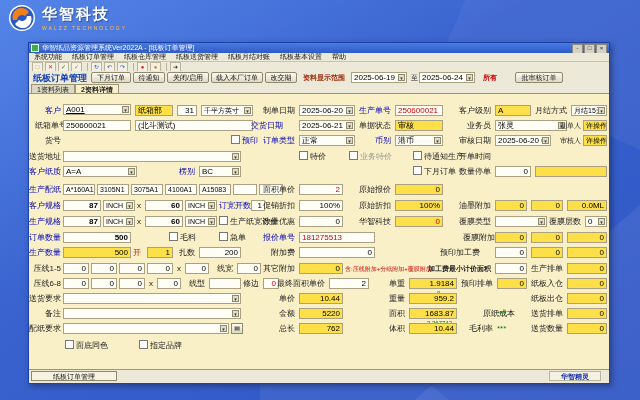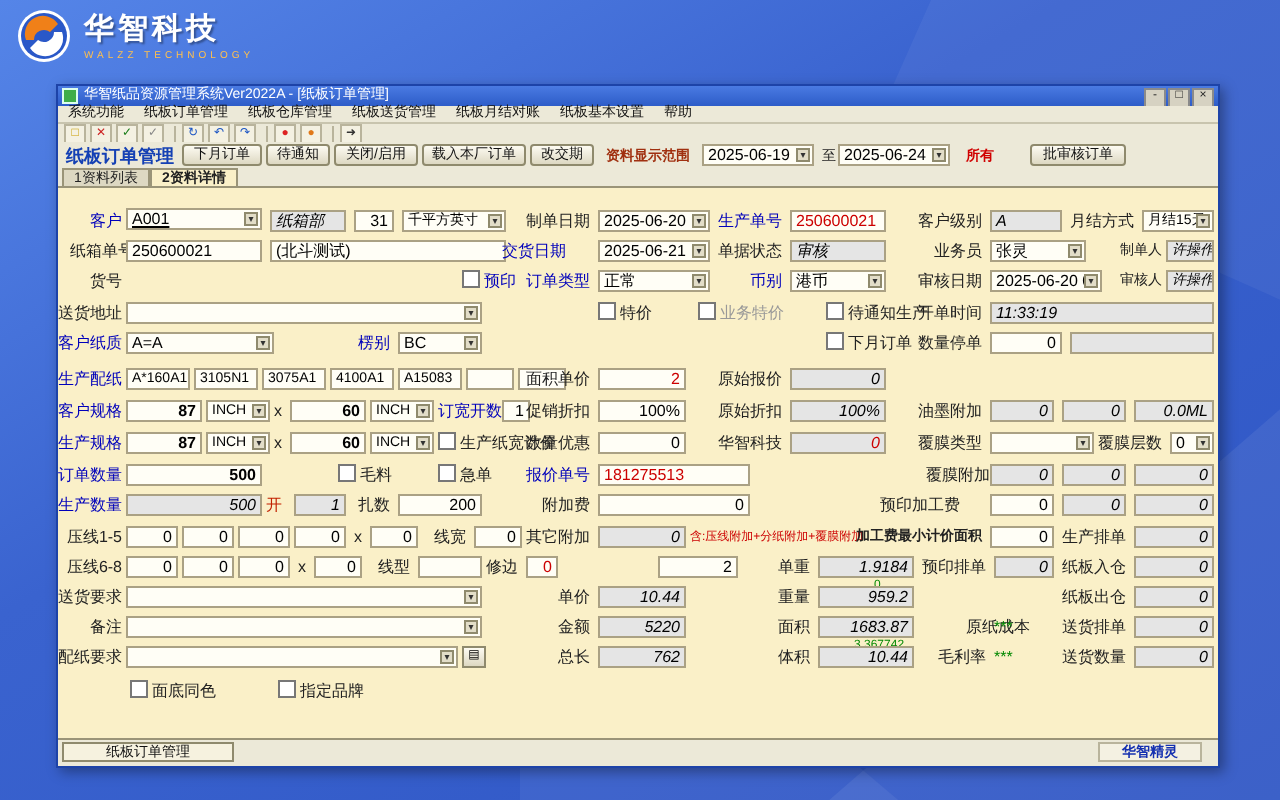--- a/index.html
+++ b/index.html
@@ -31,21 +31,21 @@
   .pagetitle{position:absolute;left:4px;top:1px;font-size:9px;font-weight:bold;color:#1440b4;}
   .hbtn{position:absolute;top:1px;height:11px;background:linear-gradient(180deg,#fdfbf2,#ddd8c2);border:1px solid #8f8a6d;border-radius:2px;font-size:7px;line-height:10px;text-align:center;color:#111;box-sizing:border-box;white-space:nowrap;}
   .hlbl{position:absolute;top:2px;font-size:7px;color:#a03010;font-weight:bold;white-space:nowrap;}
   .tabs{position:absolute;left:0;top:41px;right:0;height:9px;background:#ece9d8;}
   .tab{position:absolute;top:0;height:9px;font-size:7px;line-height:9px;text-align:center;border:1px solid #9a9478;border-bottom:none;background:#ddd8c2;color:#222;box-sizing:border-box;}
   .tab.active{background:#faf0c8;font-weight:bold;}
   .form{position:absolute;left:0;top:50px;right:0;height:276px;background:#faf0c8;border-top:1px solid #9a9478;}
   .lb{position:absolute;font-size:8px;line-height:12px;text-align:right;color:#222;white-space:nowrap;overflow:visible;}
   .bl{color:#0000bb;} .rdl{color:#c22000;}
   .fd{position:absolute;height:11px;font-size:8px;line-height:9px;background:#fffef6;border:1px solid #aaa184;padding:0 2px;box-sizing:border-box;white-space:nowrap;overflow:hidden;color:#000;}
-  .ro{background:#e5e5e5;font-style:italic;}
+  .ro{background:#fde047;}
   .rt{text-align:right;} .rd{color:#cc0000;} .bd{font-weight:bold;} .gn{color:#008800;}
   .sm{font-size:7px;}
   .combo::after{content:"▾";position:absolute;right:1px;top:1px;width:7px;height:7px;background:#e2ddc8;border:1px solid #8f8a6d;font-size:5px;line-height:7px;text-align:center;color:#333;box-sizing:border-box;}
   .cbx{position:absolute;font-size:8px;line-height:12px;color:#222;white-space:nowrap;}
   .cbx .bx{display:inline-block;width:7px;height:7px;border:1px solid #777;background:#fff;margin-right:2px;vertical-align:-1px;}
   .cbx.dis{color:#999;}
   .note{position:absolute;font-size:6px;color:#cc0000;white-space:nowrap;line-height:12px;}
   .gsub{position:absolute;font-size:6px;color:#008800;line-height:6px;}
   .mbtn{position:absolute;height:11px;width:12px;background:linear-gradient(180deg,#fdfbf2,#ddd8c2);border:1px solid #8f8a6d;font-size:6px;line-height:9px;text-align:center;box-sizing:border-box;}
   .bottombar{position:absolute;left:0;top:326px;right:0;height:13px;background:#ece9d8;border-top:1px solid #9a9478;}
@@ -147,21 +147,21 @@
       <span class="fd combo sm" style="left:542px;top:11px;width:36px;">月结15天</span>
 
       <span class="lb" style="left:6px;top:26px;width:32px;">纸箱单号</span>
       <span class="fd" style="left:34px;top:26px;width:68px;">250600021</span>
       <span class="fd" style="left:106px;top:26px;width:118px;">(北斗测试)</span>
       <span class="lb bl" style="left:188px;top:26px;width:66px;">交货日期</span>
       <span class="fd combo" style="left:270px;top:26px;width:56px;">2025-06-21</span>
       <span class="lb" style="left:320px;top:26px;width:42px;">单据状态</span>
       <span class="fd ro" style="left:366px;top:26px;width:48px;">审核</span>
       <span class="lb" style="left:400px;top:26px;width:62px;">业务员</span>
-      <span class="fd combo" style="left:466px;top:26px;width:48px;">张灵</span>
+      <span class="fd combo" style="left:466px;top:26px;width:72px;">张灵</span>
       <span class="lb sm" style="left:524px;top:26px;width:28px;">制单人</span>
       <span class="fd ro sm" style="left:554px;top:26px;width:24px;">许操作</span>
 
       <span class="lb" style="left:0;top:41px;width:32px;">货号</span>
       <span class="cbx" style="left:202px;top:41px;color:#0000bb;"><span class="bx"></span><span>预印</span></span>
       <span class="lb bl" style="left:200px;top:41px;width:66px;">订单类型</span>
       <span class="fd combo" style="left:270px;top:41px;width:56px;">正常</span>
       <span class="lb bl" style="left:320px;top:41px;width:42px;">币别</span>
       <span class="fd combo" style="left:366px;top:41px;width:48px;">港币</span>
       <span class="lb" style="left:400px;top:41px;width:62px;">审核日期</span>
@@ -169,21 +169,20 @@
       <span class="lb sm" style="left:524px;top:41px;width:28px;">审核人</span>
       <span class="fd ro sm" style="left:554px;top:41px;width:24px;">许操作</span>
 
       <span class="lb" style="left:0;top:57px;width:32px;">送货地址</span>
       <span class="fd combo" style="left:34px;top:57px;width:178px;"></span>
       <span class="cbx" style="left:270px;top:57px;"><span class="bx"></span><span>特价</span></span>
       <span class="cbx dis" style="left:320px;top:57px;"><span class="bx"></span><span>业务特价</span></span>
       <span class="cbx" style="left:384px;top:57px;"><span class="bx"></span><span>待通知生产</span></span>
 
       <span class="lb" style="left:404px;top:57px;width:58px;">开单时间</span>
-      <span class="fd ro" style="left:466px;top:57px;width:112px;">11:33:19</span>
 
       <span class="lb bl" style="left:0;top:72px;width:32px;">客户纸质</span>
       <span class="fd combo" style="left:34px;top:72px;width:74px;">A=A</span>
       <span class="lb bl" style="left:126px;top:72px;width:40px;">楞别</span>
       <span class="fd combo" style="left:170px;top:72px;width:42px;">BC</span>
       <span class="cbx" style="left:384px;top:72px;"><span class="bx"></span><span>下月订单</span></span>
       <span class="lb" style="left:400px;top:72px;width:62px;">数量停单</span>
       <span class="fd rt" style="left:466px;top:72px;width:36px;">0</span>
       <span class="fd ro" style="left:506px;top:72px;width:72px;"></span>
 
@@ -277,20 +276,21 @@
       <span class="lb" style="left:0;top:184px;width:32px;">压线6-8</span>
       <span class="fd rt" style="left:34px;top:184px;width:26px;">0</span>
       <span class="fd rt" style="left:62px;top:184px;width:26px;">0</span>
       <span class="fd rt" style="left:90px;top:184px;width:26px;">0</span>
       <span class="lb" style="left:118px;top:184px;width:8px;text-align:center;">x</span>
       <span class="fd rt" style="left:128px;top:184px;width:24px;">0</span>
       <span class="lb" style="left:154px;top:184px;width:22px;">线型</span>
       <span class="fd" style="left:180px;top:184px;width:32px;"></span>
       <span class="lb" style="left:214px;top:184px;width:16px;">修边</span>
       <span class="fd rt rd" style="left:234px;top:184px;width:16px;">0</span>
+      <span class="lb" style="left:196px;top:184px;width:100px;">最终面积单价</span>
       <span class="fd rt" style="left:300px;top:184px;width:40px;">2</span>
       <span class="lb" style="left:344px;top:184px;width:32px;">单重</span>
       <span class="fd rt ro" style="left:380px;top:184px;width:48px;">1.9184</span>
       <span class="gsub" style="left:408px;top:196px;">0</span>
       <span class="lb" style="left:408px;top:184px;width:56px;">预印排单</span>
       <span class="fd rt ro" style="left:468px;top:184px;width:30px;">0</span>
       <span class="lb" style="left:502px;top:184px;width:32px;">纸板入仓</span>
       <span class="fd rt ro" style="left:538px;top:184px;width:40px;">0</span>
 
       <span class="lb" style="left:0;top:199px;width:32px;">送货要求</span>

